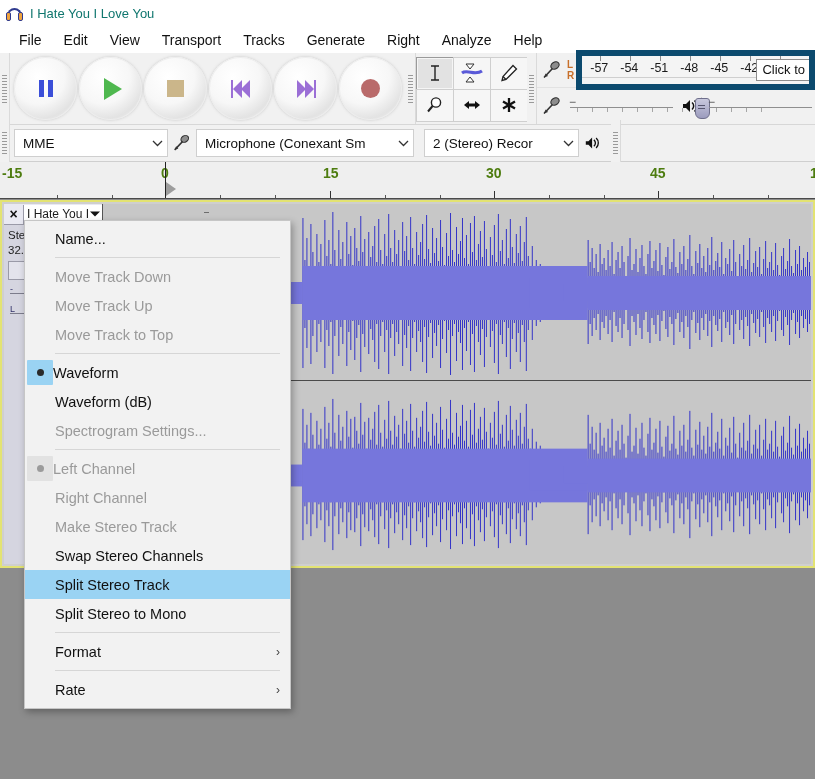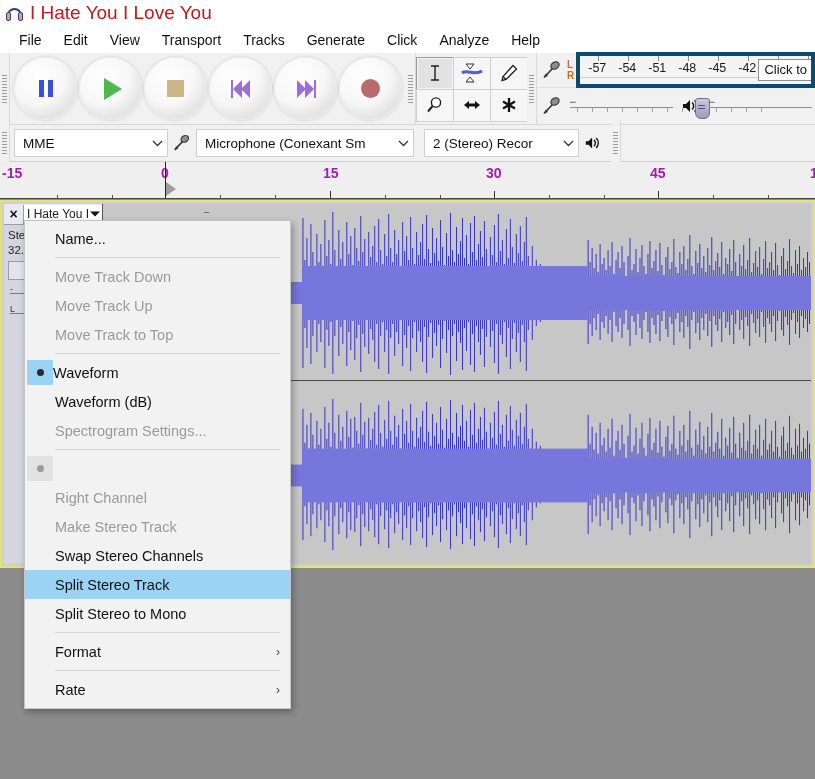--- a/index.html
+++ b/index.html
@@ -10,21 +10,21 @@
     font-size:13px;color:#1a1a1a;
     -webkit-font-smoothing:antialiased;
   }
   
   #titlebar{height:26px;background:#ffffff;display:flex;align-items:center;padding-left:6px;}
   #app-icon{width:17px;height:17px;margin-right:7px;position:relative;flex:0 0 auto;}
   #app-icon .band{position:absolute;left:1px;top:3px;width:15px;height:9px;border:2px solid #2f3a8f;border-bottom:none;border-radius:8px 8px 0 0;box-sizing:border-box;}
   #app-icon .cupL,#app-icon .cupR{position:absolute;top:7px;width:5px;height:9px;background:#f0a33c;border:1px solid #2f3a8f;box-sizing:border-box;border-radius:2px;}
   #app-icon .cupL{left:0px;}
   #app-icon .cupR{right:0px;}
-  #title-text{font-size:19px;color:#b91c1c;}
+  #title-text{font-size:13px;color:#0f766e;}
   
   #menubar{height:27px;background:#fff;display:flex;align-items:center;padding-left:8px;}
   .menu-item{padding:3px 11px;font-size:14px;color:#111;cursor:default;}
   
   #dock1{height:71px;background:#f1f1f1;display:flex;align-items:stretch;border-bottom:1px solid #d7d7d7;}
   .grip{width:9px;background:#f1f1f1;display:flex;flex-direction:column;justify-content:center;align-items:center;gap:2px;padding:5px 0;flex:0 0 auto;border-right:1px solid #dadada;}
   .grip i{display:block;width:5px;height:1px;background:#9a9a9a;}
   #transport{display:flex;align-items:center;gap:2px;padding:0 4px;background:#f1f1f1;}
   .tbtn{width:63px;height:63px;border-radius:50%;background:radial-gradient(circle at 38% 32%,#ffffff 0%,#f7f7f7 46%,#e3e3e3 72%,#f4f4f4 100%);
         display:flex;align-items:center;justify-content:center;box-shadow:inset 0 0 0 1px #ededed, 0 0 3px rgba(120,120,120,.35);cursor:default;}
@@ -44,21 +44,21 @@
   #tools{display:flex;flex-direction:column;justify-content:center;background:#f1f1f1;padding:2px 0;}
   .tool-row{display:flex;}
   .tool{width:36px;height:31px;background:#f6f6f6;border:1px solid #cfcfcf;margin:0 -1px -1px 0;display:flex;align-items:center;justify-content:center;cursor:default;}
   .tool.sel{background:#e2e2e2;border-color:#9a9a9a;box-shadow:inset 0 0 0 1px #f5f5f5;}
   .tool svg{display:block;}
   
   #meters{flex:1;display:flex;flex-direction:column;background:#f1f1f1;min-width:0;}
   .meter-row{height:34px;display:flex;align-items:center;border-bottom:1px solid #e2e2e2;min-width:0;}
   .mic-ic{width:30px;display:flex;align-items:center;justify-content:center;flex:0 0 auto;}
   .lr{display:flex;flex-direction:column;font-size:10px;line-height:11px;color:#c8702a;font-weight:bold;flex:0 0 auto;margin-right:2px;}
-  .meter-bar{flex:1;height:28px;border:4px solid #0c4a6e;background:#f4f4f4;position:relative;overflow:hidden;min-width:0;}
+  .meter-bar{flex:1;height:28px;border:6px solid #0c4a6e;background:#f4f4f4;position:relative;overflow:hidden;min-width:0;}
   .meter-ticks{position:absolute;top:0;left:0;right:0;height:7px;}
   .meter-ticks i{position:absolute;top:0;width:1px;height:5px;background:#8a8a8a;}
   .meter-scale{position:absolute;top:5px;left:0;right:0;height:16px;font-size:12.5px;color:#1a1a1a;}
   .meter-scale span{position:absolute;top:0;}
   .meter-mid{position:absolute;left:0;right:0;top:21px;height:1px;background:#cfcfcf;}
   .tooltip{position:absolute;right:-2px;top:3px;background:#fff;border:1px solid #8d8d8d;padding:2px 5px 3px;font-size:13px;color:#111;white-space:nowrap;}
   .slider-row{height:36px;display:flex;align-items:center;min-width:0;}
   .slider{flex:1;position:relative;height:22px;min-width:0;}
   .slider .line{position:absolute;left:3px;right:3px;top:12px;height:1px;background:#8f8f8f;}
   .slider .tk{position:absolute;top:13px;width:1px;height:4px;background:#a6a6a6;}
@@ -69,21 +69,21 @@
   .spk{width:30px;display:flex;align-items:center;justify-content:center;flex:0 0 auto;}
   
   #dock2{height:36px;background:#f1f1f1;display:flex;align-items:center;border-bottom:1px solid #cfcfcf;}
   .combo{height:26px;background:#fff;border:1px solid #cfcfcf;display:flex;align-items:center;justify-content:space-between;
          padding:0 4px 0 8px;font-size:13.5px;color:#111;cursor:default;overflow:hidden;white-space:nowrap;}
   .combo .cv{overflow:hidden;text-overflow:clip;}
   .chev{width:12px;flex:0 0 auto;display:flex;align-items:center;justify-content:center;}
   .dev-ic{width:28px;display:flex;align-items:center;justify-content:center;flex:0 0 auto;}
   
   #ruler{height:36px;background:#efefef;position:relative;border-bottom:1px solid #4a4a4a;overflow:hidden;}
-  #ruler .lbl{position:absolute;top:3px;font-size:14px;font-weight:bold;color:#a21caf;}
+  #ruler .lbl{position:absolute;top:3px;font-size:14px;font-weight:bold;color:#4d7c0f;}
   #ruler .maj{position:absolute;bottom:0;width:1px;height:7px;background:#333;}
   #ruler .min{position:absolute;bottom:0;width:1px;height:3px;background:#555;}
   #playhead-line{position:absolute;left:165px;top:0;width:1px;height:36px;background:#222;}
   #playhead-tri{position:absolute;left:166px;top:20px;width:0;height:0;border-left:10px solid #9d9d9d;border-top:7px solid transparent;border-bottom:7px solid transparent;}
   
   #trackarea{position:absolute;left:0;top:200px;right:0;bottom:0;background:#8c8c8c;}
   #track{position:absolute;left:0;top:0;width:815px;height:368px;border:2px solid #e3e372;box-sizing:border-box;background:#cfcfcf;}
   #track-panel{position:absolute;left:2px;top:2px;width:98px;bottom:2px;background:#d5d5e0;border-right:1px solid #555;overflow:hidden;}
   .tp-top{height:20px;background:#e9e9f2;display:flex;align-items:center;border-bottom:1px solid #9a9aa8;}
   .close-x{width:19px;height:19px;display:flex;align-items:center;justify-content:center;font-size:14px;font-weight:bold;color:#111;border-right:1px solid #9a9aa8;cursor:default;}
@@ -128,21 +128,21 @@
   <div id="title-text">I Hate You I Love You</div>
 </div>
 
 <div id="menubar">
   <div class="menu-item">File</div>
   <div class="menu-item">Edit</div>
   <div class="menu-item">View</div>
   <div class="menu-item">Transport</div>
   <div class="menu-item">Tracks</div>
   <div class="menu-item">Generate</div>
-  <div class="menu-item">Click</div>
+  <div class="menu-item">Right</div>
   <div class="menu-item">Analyze</div>
   <div class="menu-item">Help</div>
 </div>
 
 <div id="dock1">
 
   <div class="grip">
     <i></i>
       <i></i>
       <i></i>
@@ -1244,20 +1244,21 @@
   <div class="mrow disabled">
     <span class="gutter"></span>
     <span class="mlabel">Spectrogram Settings...</span>
   </div>
   <div class="msep"></div>
 
   <div class="mrow disabled">
     <span class="gutter selgray">
         <span class="radio-dot off"></span>
       </span>
+    <span class="mlabel">Left Channel</span>
   </div>
   <div class="mrow disabled">
     <span class="gutter"></span>
     <span class="mlabel">Right Channel</span>
   </div>
   <div class="mrow disabled">
     <span class="gutter"></span>
     <span class="mlabel">Make Stereo Track</span>
   </div>
   <div class="mrow">

